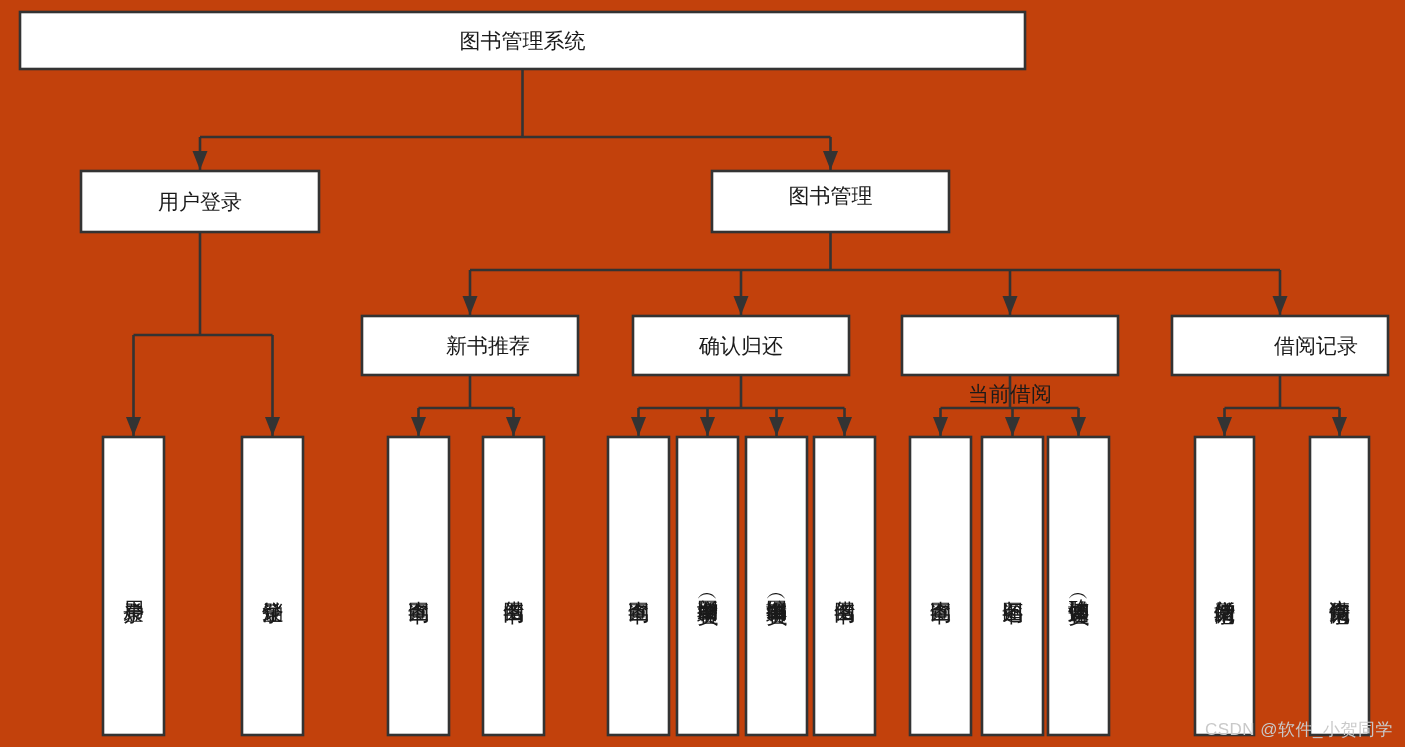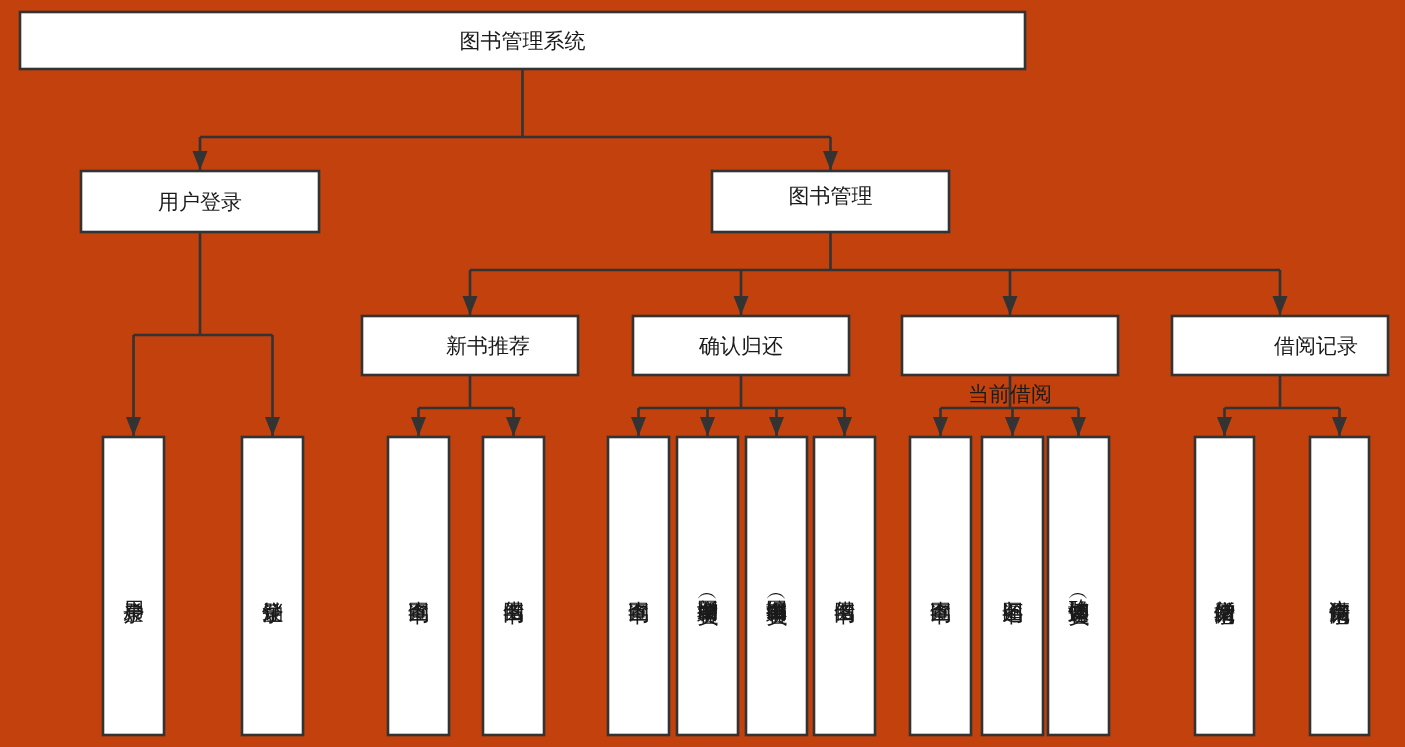--- a/index.html
+++ b/index.html
@@ -182,14 +182,15 @@
       <div class="vert-text" style="left: 677px; top: 437px; width: 61px; height: 298px;">新增图书（管理员）</div>
       <div class="vert-text" style="left: 746px; top: 437px; width: 61px; height: 298px;">编辑图书（管理员）</div>
       <div class="vert-text" style="left: 814px; top: 437px; width: 61px; height: 298px;">借阅图书</div>
       <div class="vert-text" style="left: 910px; top: 437px; width: 61px; height: 298px;">查询图书</div>
       <div class="vert-text" style="left: 982px; top: 437px; width: 61px; height: 298px;">归还图书</div>
       <div class="vert-text" style="left: 1048px; top: 437px; width: 61px; height: 298px;">确认归还（管理员）</div>
       <div class="vert-text" style="left: 1195px; top: 437px; width: 59px; height: 298px;">新增借阅记录</div>
       <div class="vert-text" style="left: 1310px; top: 437px; width: 59px; height: 298px;">查询借阅记录</div>
     </div>
 
+  <div id="watermark">CSDN @软件_小贺同学</div>
 
 </div>
 
 </body></html>

